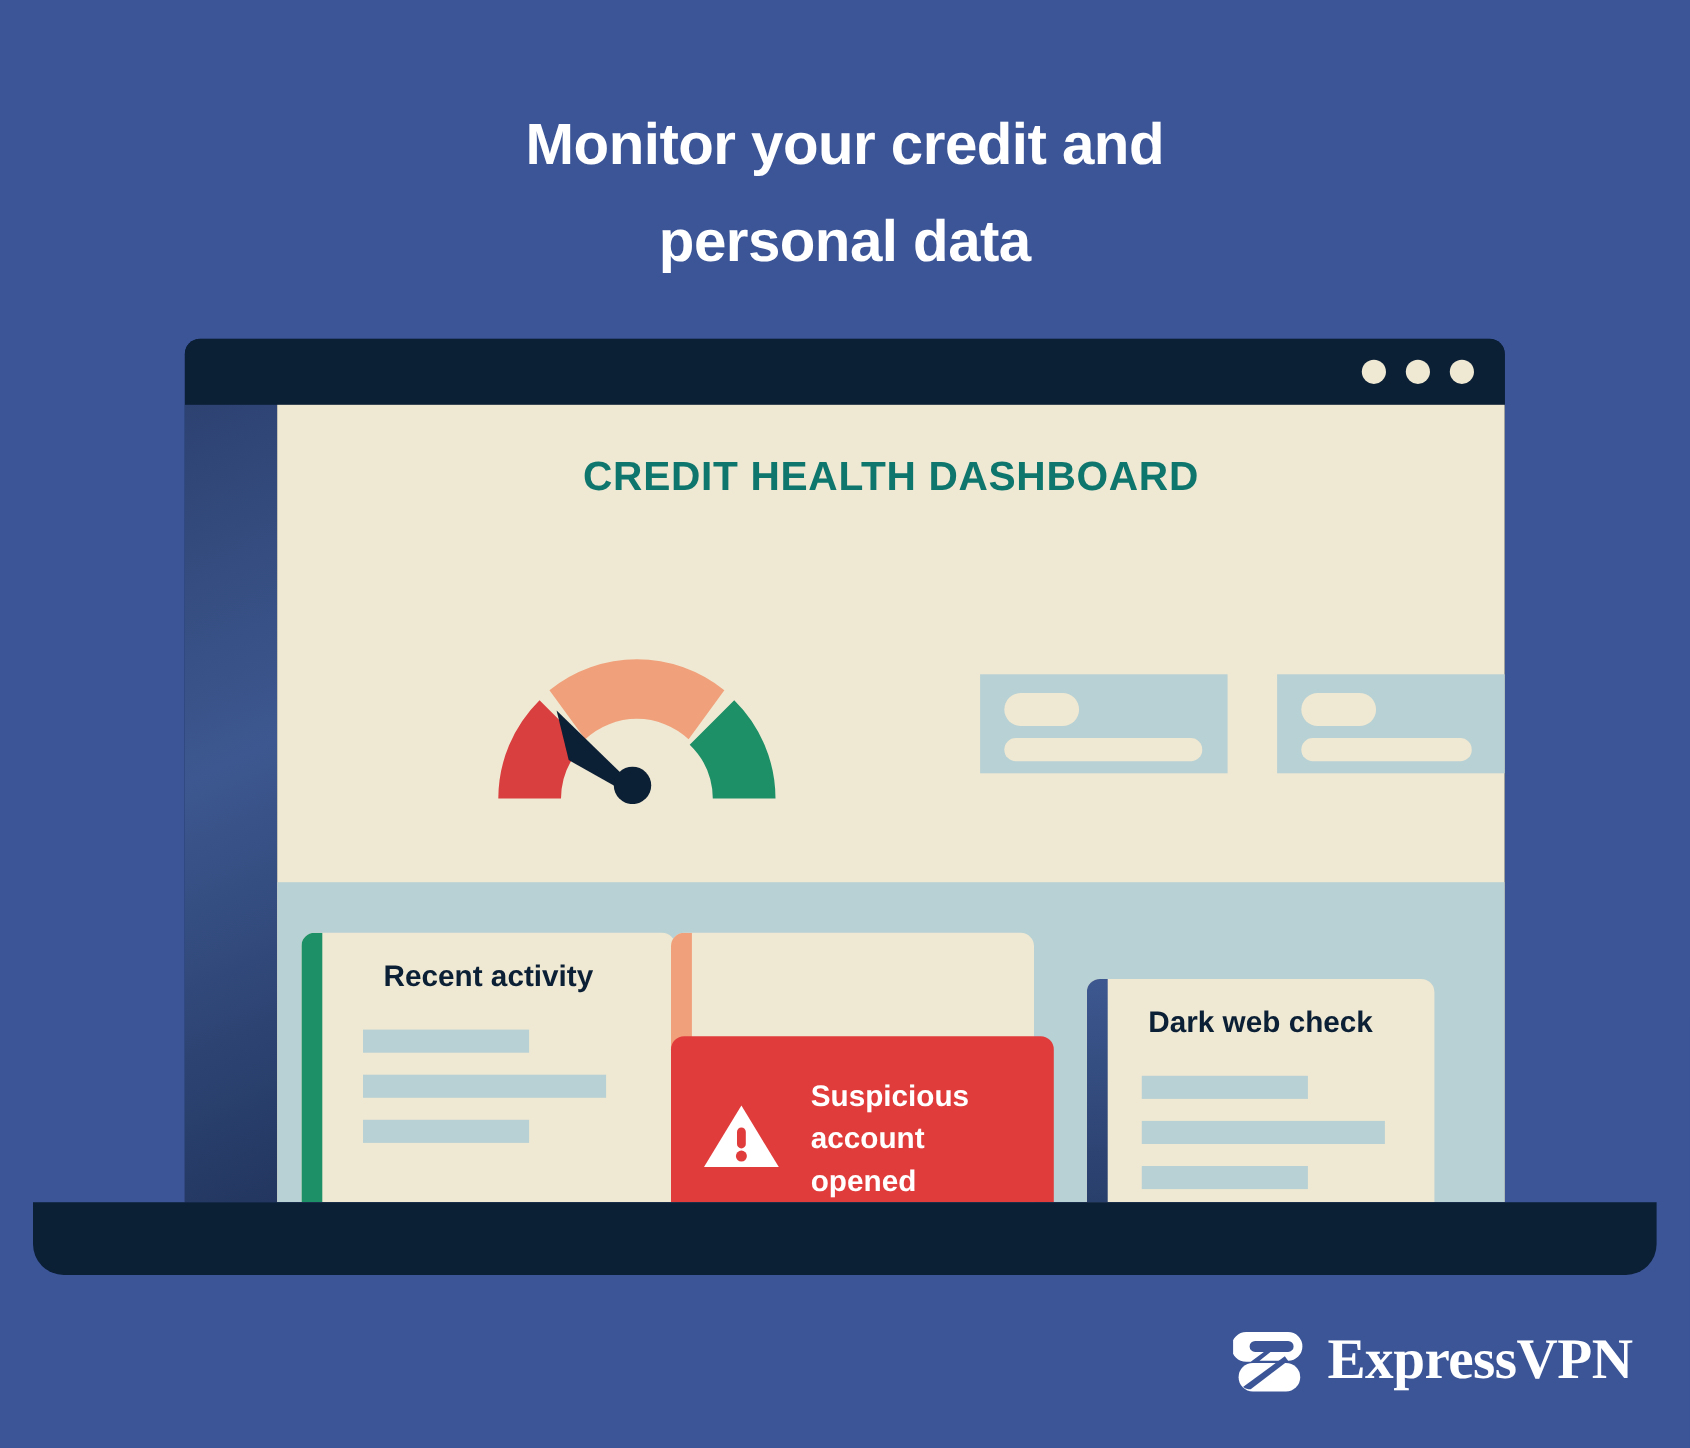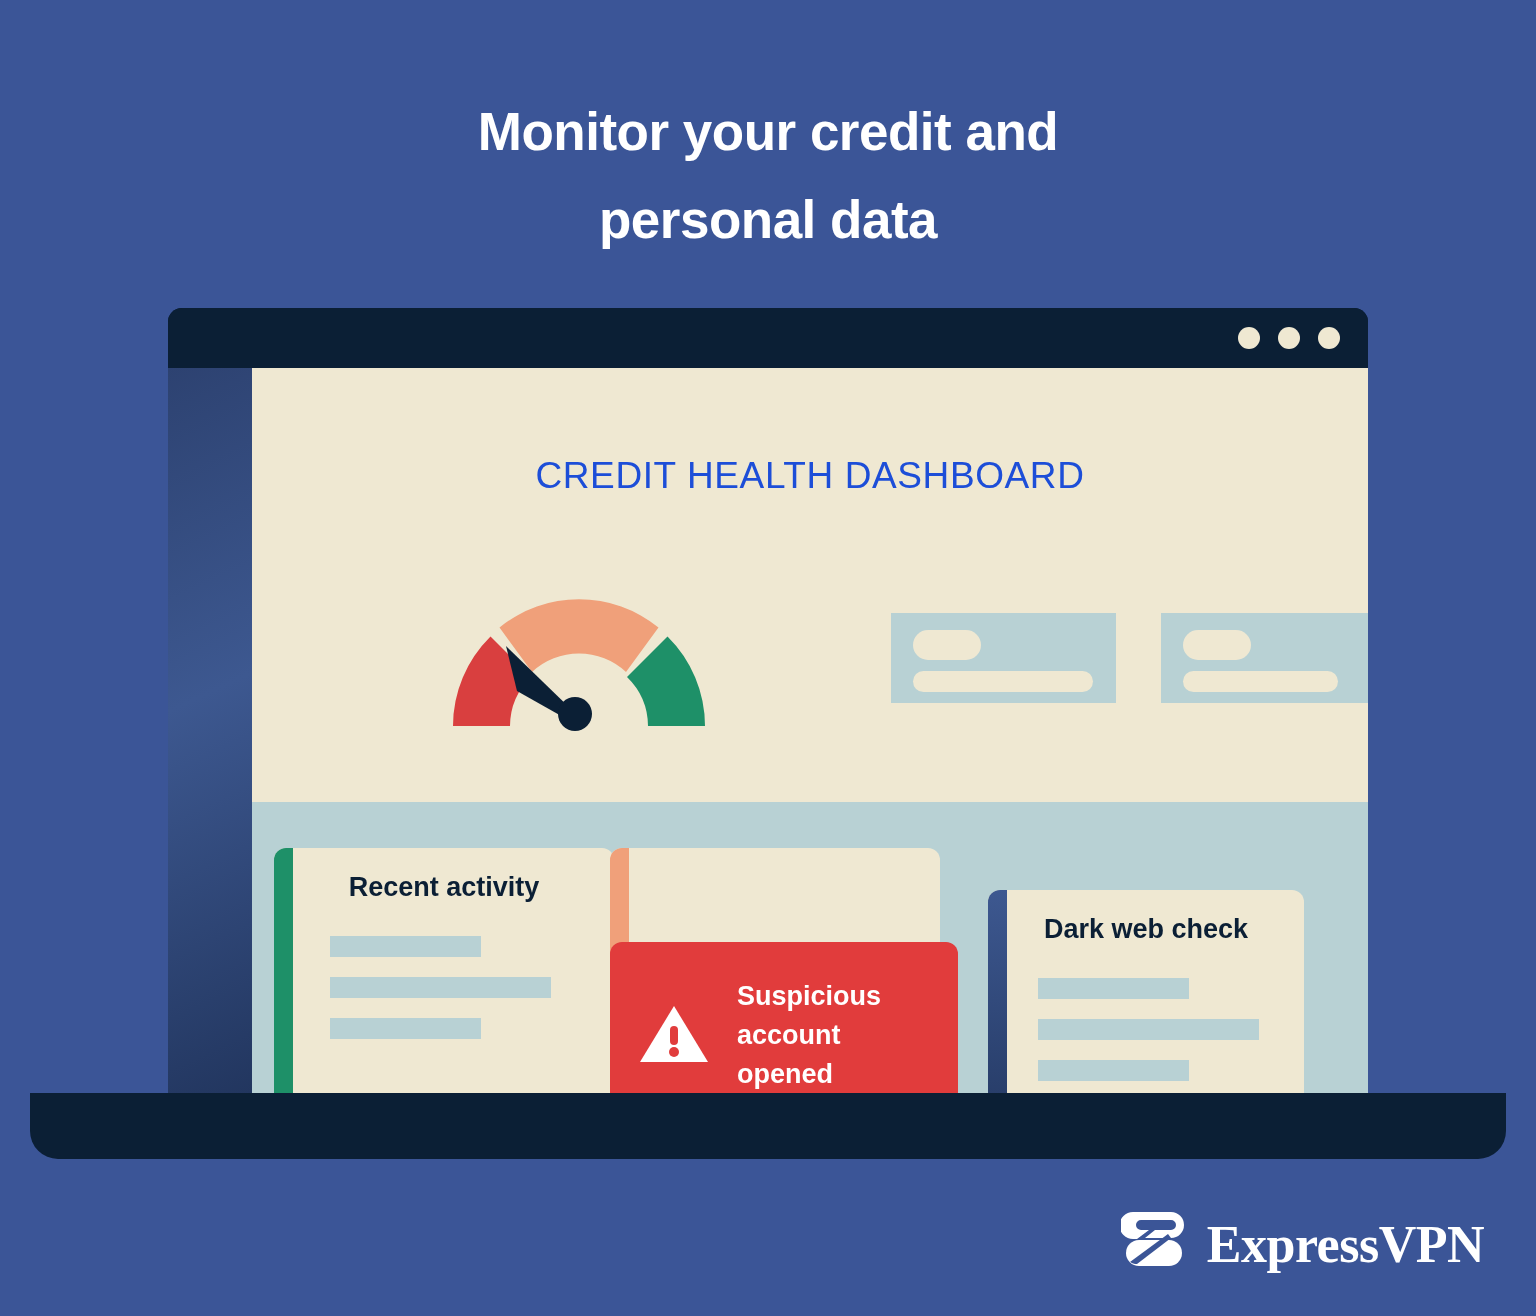--- a/index.html
+++ b/index.html
@@ -88,25 +88,24 @@
     overflow: hidden;
   }
 
   
   .dash-title {
     position: absolute;
     left: 0;
     top: 44px;
     width: 100%;
     text-align: center;
-    color: #1d4ed8;
+    color: #0f766e;
     font-size: 37px;
-    font-weight: normal;
+    font-weight: bold;
     letter-spacing: 0.6px;
-    margin-top: 43px;
   }
 
   
   .gauge {
     position: absolute;
     left: 196px;
     top: 218px;
     width: 262px;
     height: 145px;
   }
@@ -229,21 +228,21 @@
     background: #0b1f35;
     border-radius: 0 0 28px 28px;
   }
 
   
   .brand {
     position: absolute;
     right: 52px;
     bottom: 42px;
     display: flex;
-    align-items: flex-end;
+    align-items: flex-start;
     gap: 18px;
   }
   .brand-name {
     color: #ffffff;
     font-family: "Liberation Serif", serif;
     font-size: 52px;
     font-weight: bold;
     letter-spacing: -0.5px;
   }
 </style>

